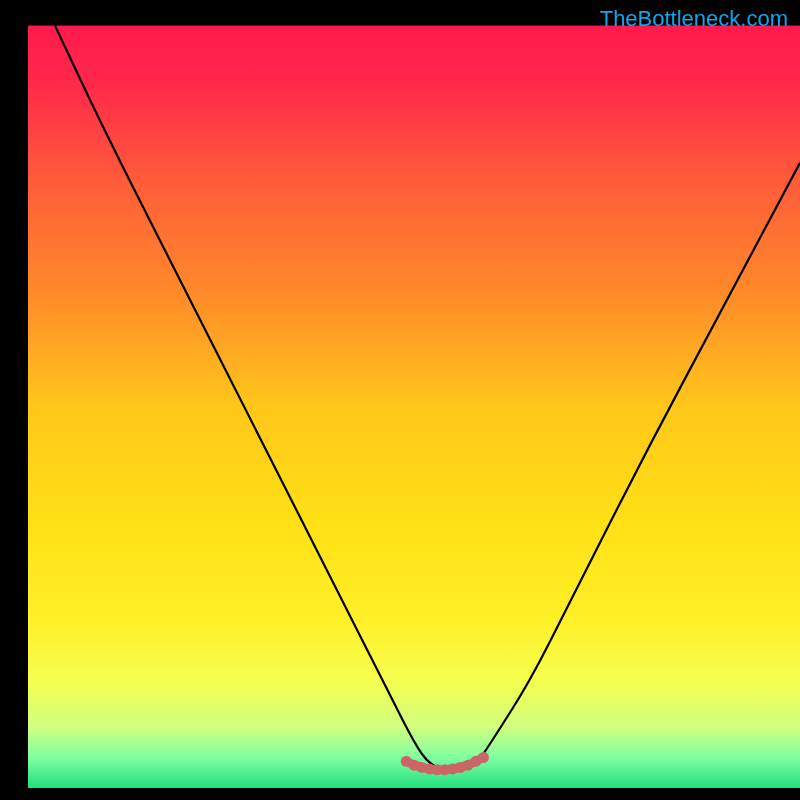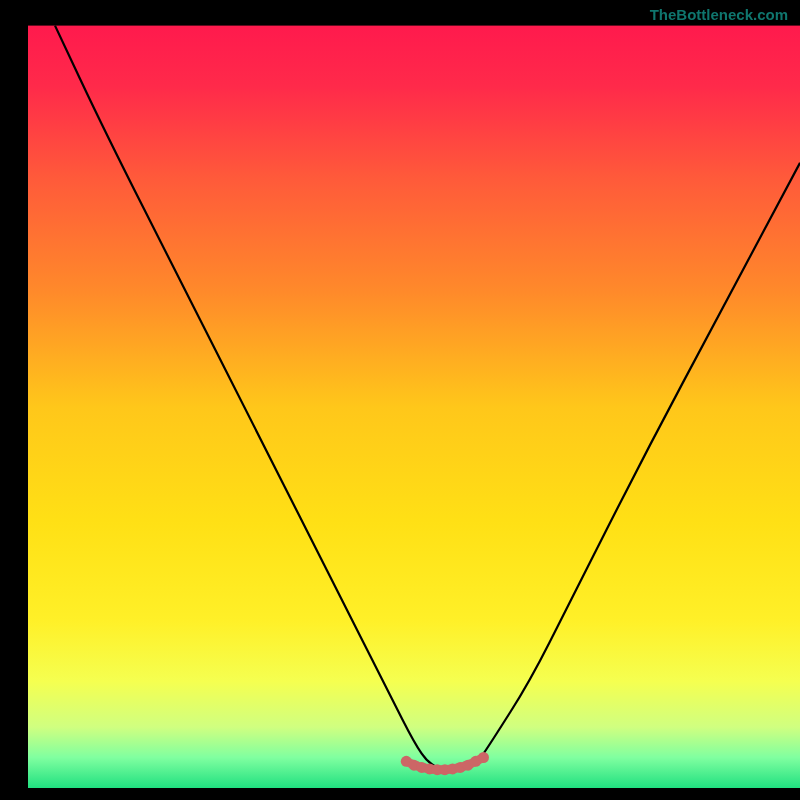--- a/index.html
+++ b/index.html
@@ -16,23 +16,23 @@
     position: absolute;
     top: 0;
     left: 0;
     width: 800px;
     height: 800px;
   }
   .watermark {
     position: absolute;
     top: 6px;
     right: 12px;
-    color: #0f766e;
-    font-size: 15px;
-    font-weight: 700;
+    color: #0ea5e9;
+    font-size: 22px;
+    font-weight: 400;
     z-index: 10;
   }
 </style>
 </head>
 <body>
 
 <div class="chart-container">
   <svg id="chart-svg" width="800" height="800" viewBox="0 0 800 800">
       <defs>
         <linearGradient id="bg-grad" x1="0" y1="0" x2="0" y2="1">

